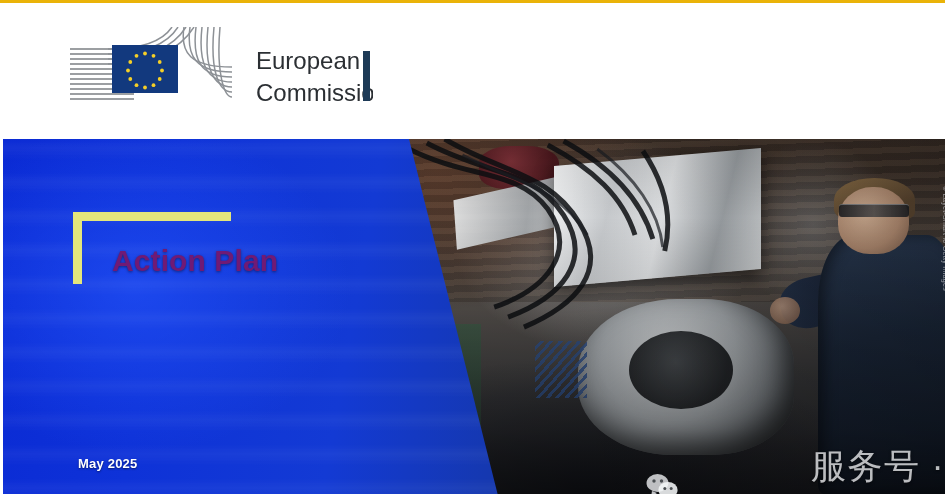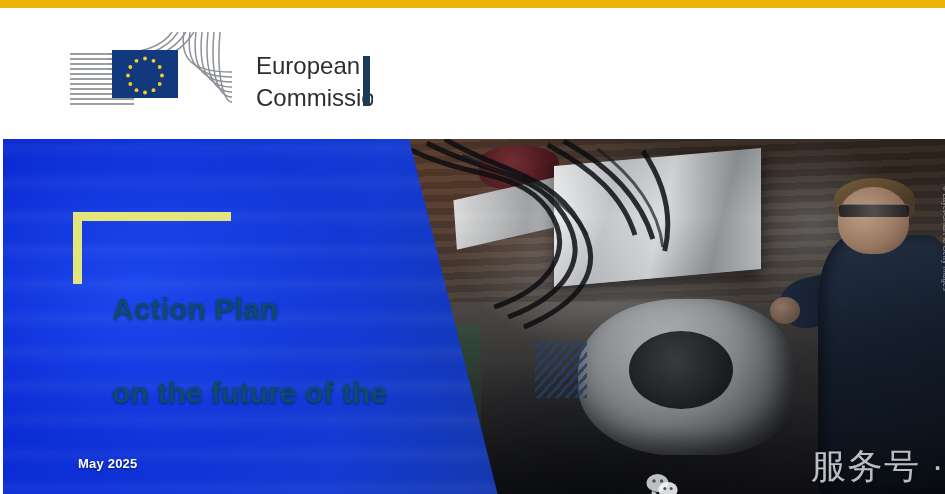--- a/index.html
+++ b/index.html
@@ -20,21 +20,21 @@
     box-sizing: border-box;
   }
 
   
   #header-band {
     position: absolute;
     left: 0; top: 0;
     width: 945px;
     height: 139px;
     background: #ffffff;
-    border-top: 8px solid #eab308;
+    border-top: 3px solid #eab308;
     box-sizing: border-box;
     padding-left: 36px;
   }
 
   #ec-logo {
     position: absolute;
     left: 68px;
     top: 24px;
     width: 305px;
     height: 86px;
@@ -292,28 +292,27 @@
     box-sizing: border-box;
   }
 
   #title-block {
     position: absolute;
     left: 112px;
     top: 243px;
     width: 400px;
   }
   .title-line {
-    color: #0c4a6e;
+    color: #701a75;
     font-size: 30px;
     font-weight: 700;
     line-height: 36px;
     letter-spacing: .1px;
     text-shadow: 0 1px 3px rgba(0,0,0,.45);
     white-space: nowrap;
-    margin-top: 48px;
   }
 
   #date-label {
     position: absolute;
     left: 78px;
     top: 456px;
     color: #ffffff;
     font-size: 13px;
     font-weight: 700;
     letter-spacing: .2px;
@@ -458,21 +457,20 @@
     <div id="blue-glow"></div>
     <div id="blue-bands"></div>
 
     <div id="photo-credit">© Layet-Smart io Getty Images</div>
   </div>
 
   <div id="bracket"></div>
 
   <div id="title-block">
     <div class="title-line">Action Plan</div>
-    <div class="title-line">on the future of the</div>
   </div>
 
   <div id="date-label">May 2025</div>
 
   <div id="watermark">
     <span id="wechat-icon">
       <svg viewBox="0 0 34 30">
         <ellipse cx="12.5" cy="11" rx="11" ry="9" fill="rgba(236,238,240,.80)"></ellipse>
         <path d="M7 19 L6 25 L12 21 Z" fill="rgba(236,238,240,.80)"></path>
         <circle cx="9" cy="9" r="1.7" fill="#4a4e52"></circle>

